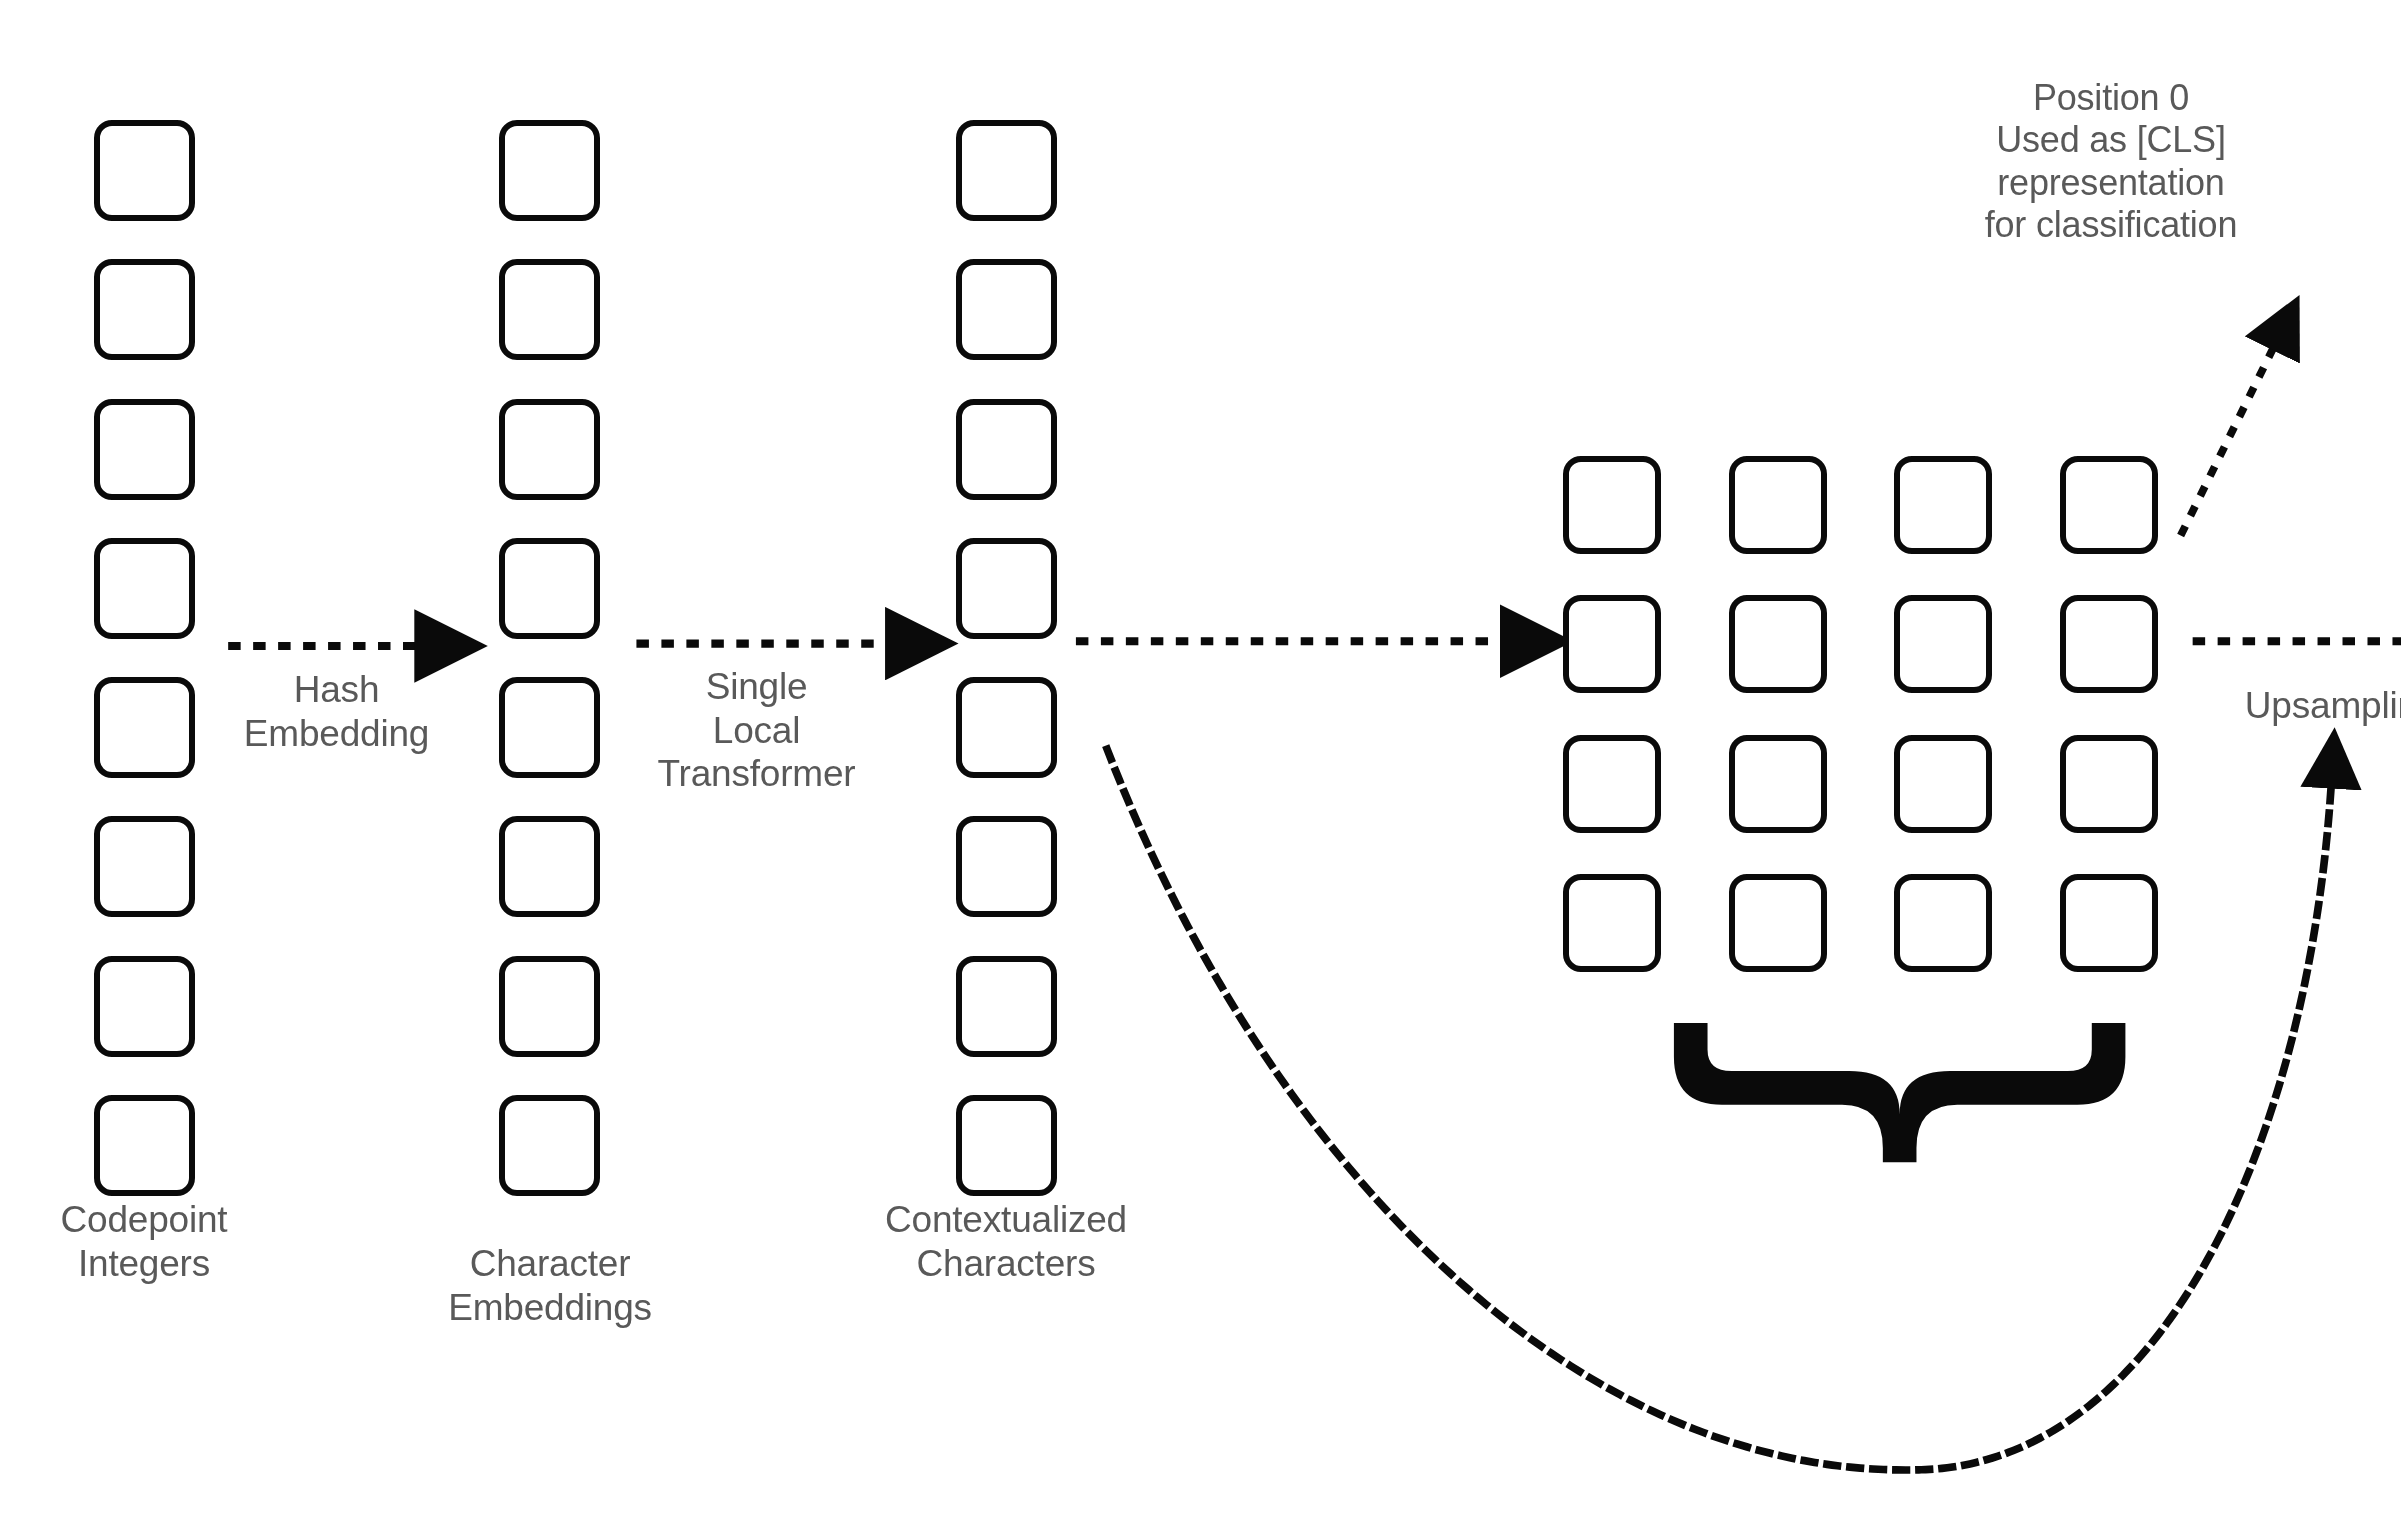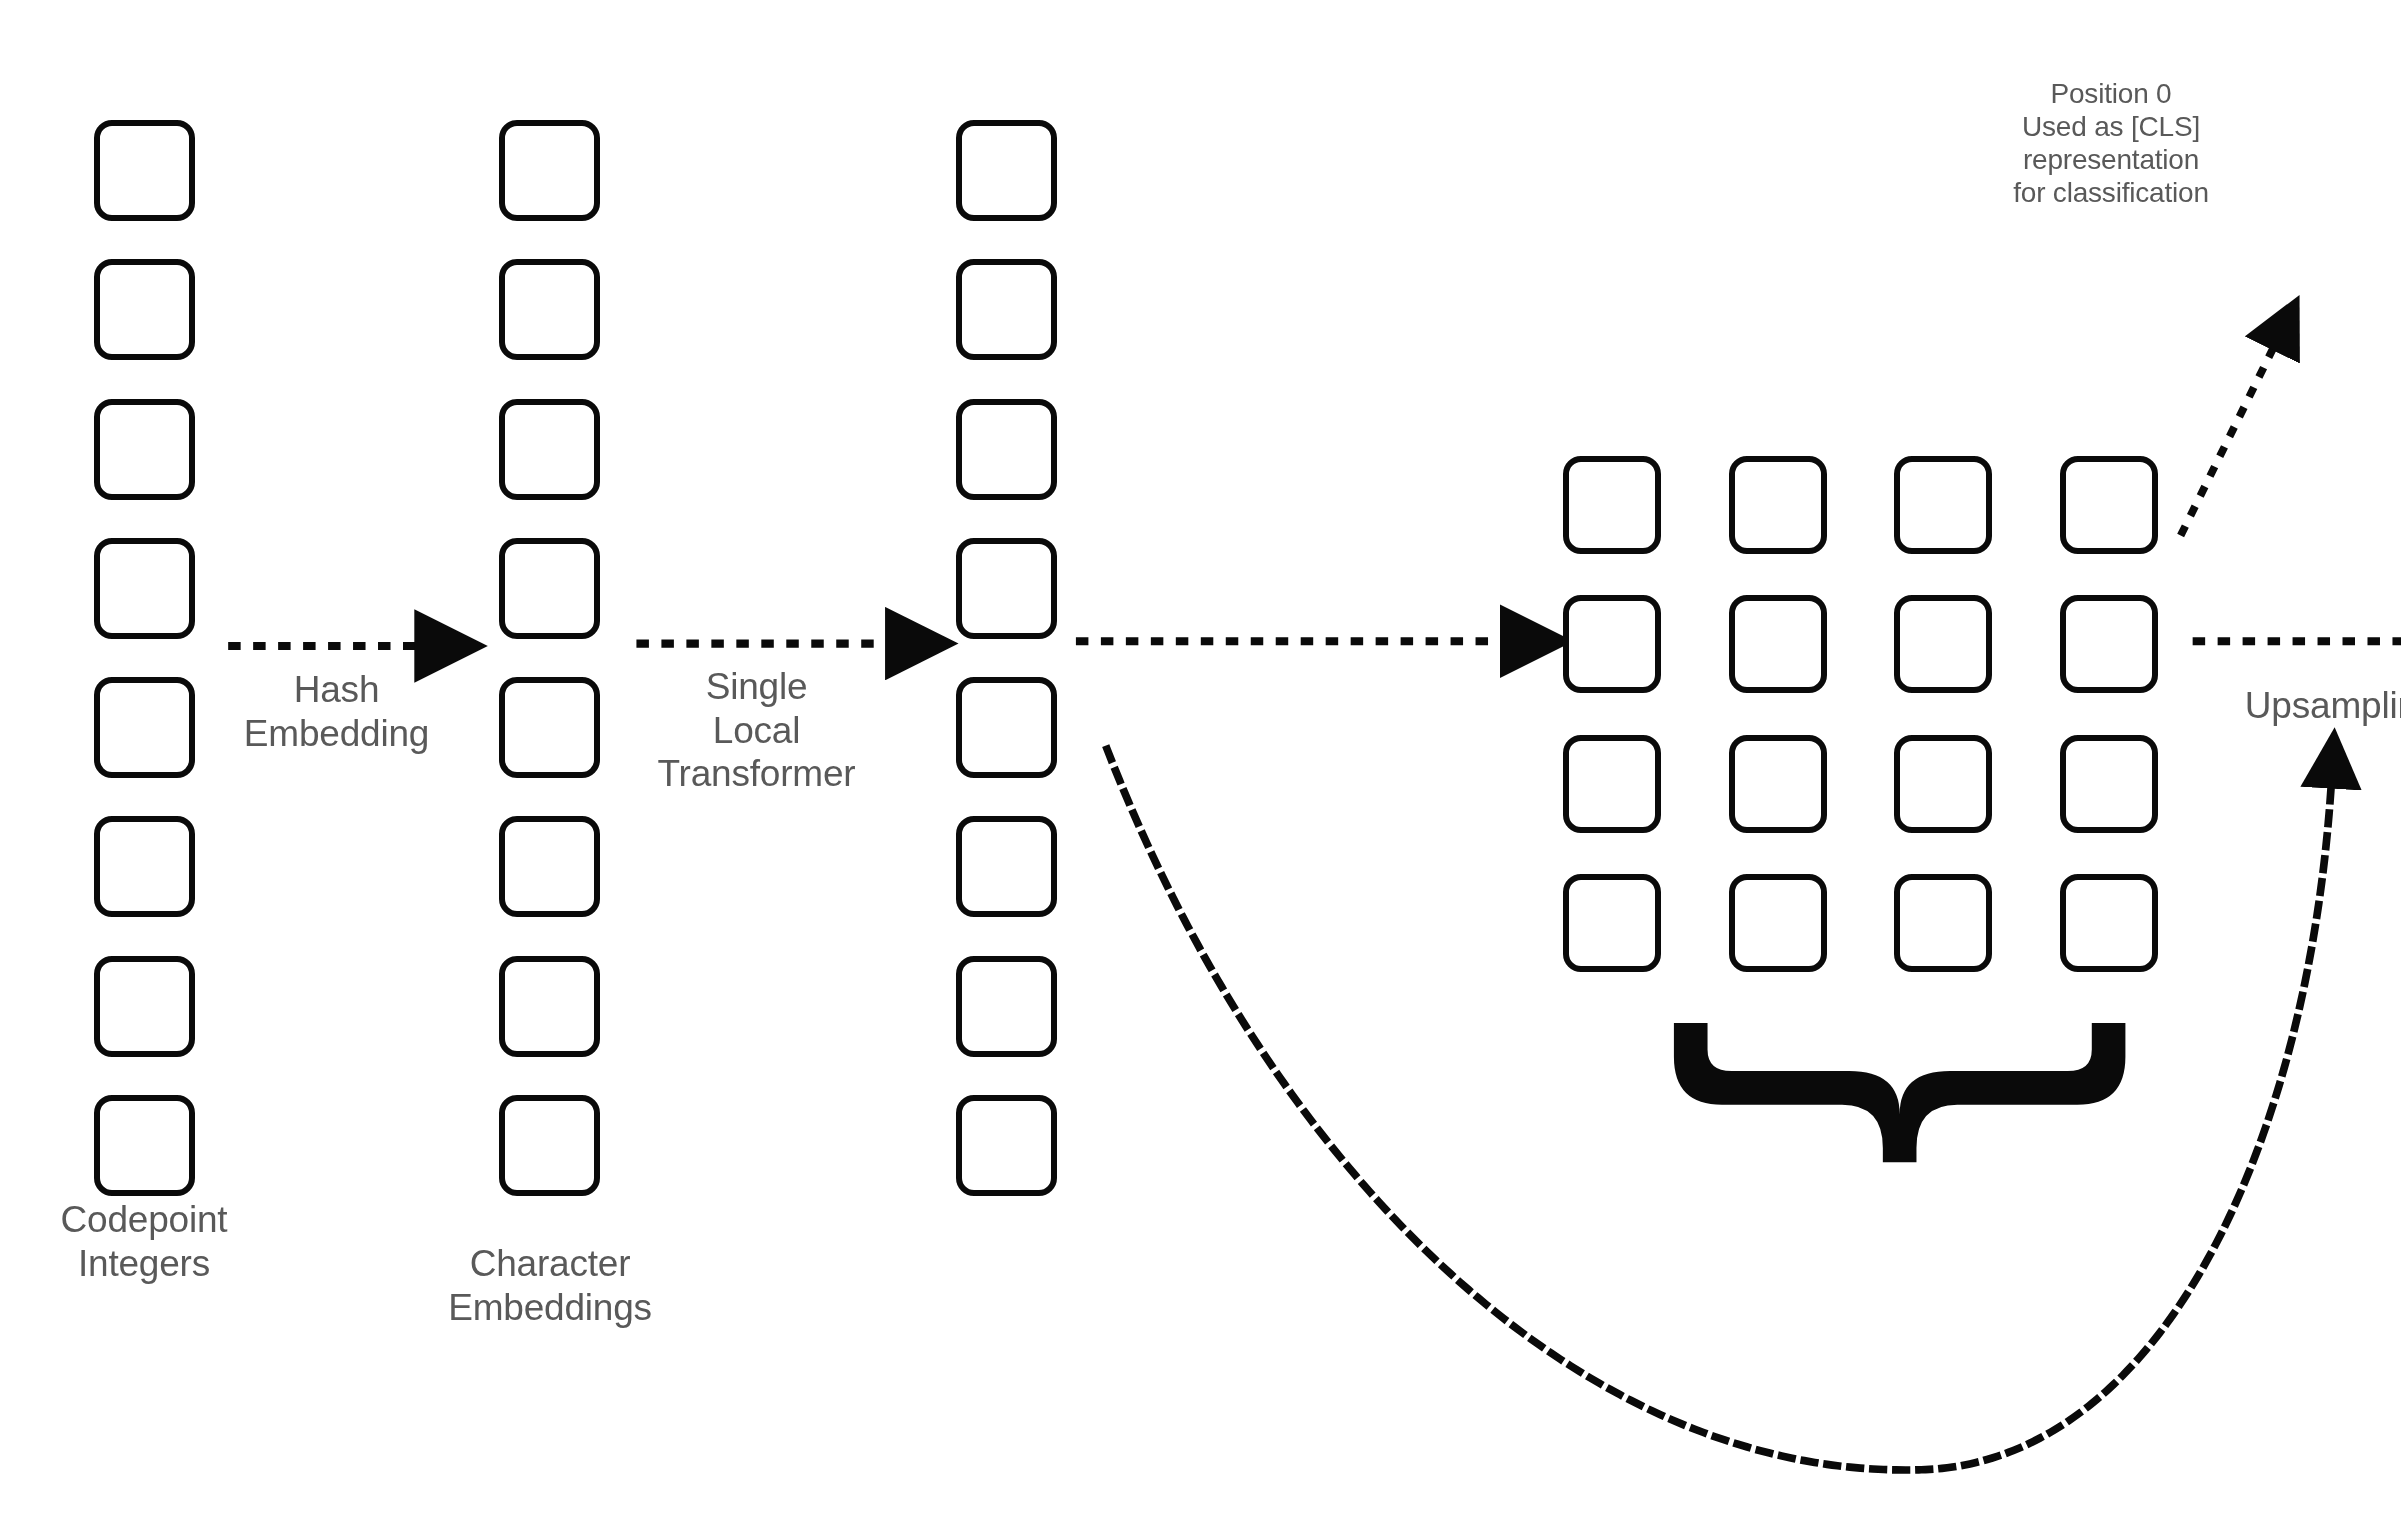--- a/index.html
+++ b/index.html
@@ -25,21 +25,21 @@
     position:absolute;
     color:#595959;
     font-size:37px;
     line-height:1.18;
     text-align:center;
     white-space:pre-line;
     letter-spacing:-0.2px;
   }
   .lbl-col{width:432px;}
   .lbl-op{width:365px;}
-  .lbl-cls{width:432px;font-size:28px;}
+  .lbl-cls{width:432px;font-size:36px;}
   .lbl-stack{width:672px;}
 </style>
 </head>
 <body>
 
 <div id="stage">
 
   <svg id="vec" viewBox="0 0 6885 3175">
     <defs>
       <marker id="ah" markerWidth="9" markerHeight="9" refX="2.2" refY="4.5" orient="auto" markerUnits="strokeWidth">
@@ -116,20 +116,22 @@
   <div class="col" style="left:956px;top:120px;">
     <div class="cell" style="left:0;top:0px;width:101px;height:101px;"></div>
     <div class="cell" style="left:0;top:139px;width:101px;height:101px;"></div>
     <div class="cell" style="left:0;top:279px;width:101px;height:101px;"></div>
     <div class="cell" style="left:0;top:418px;width:101px;height:101px;"></div>
     <div class="cell" style="left:0;top:557px;width:101px;height:101px;"></div>
     <div class="cell" style="left:0;top:696px;width:101px;height:101px;"></div>
     <div class="cell" style="left:0;top:836px;width:101px;height:101px;"></div>
     <div class="cell" style="left:0;top:975px;width:101px;height:101px;"></div>
   </div>
+  <div class="lbl lbl-col" style="left:790px;top:1198px;">Contextualized
+Characters</div>
 
   <div class="col" style="left:1563px;top:456px;">
     <div class="cell" style="left:0px;top:0px;width:98px;height:98px;"></div>
     <div class="cell" style="left:166px;top:0px;width:98px;height:98px;"></div>
     <div class="cell" style="left:331px;top:0px;width:98px;height:98px;"></div>
     <div class="cell" style="left:497px;top:0px;width:98px;height:98px;"></div>
 
     <div class="cell" style="left:0px;top:139px;width:98px;height:98px;"></div>
     <div class="cell" style="left:166px;top:139px;width:98px;height:98px;"></div>
     <div class="cell" style="left:331px;top:139px;width:98px;height:98px;"></div>

